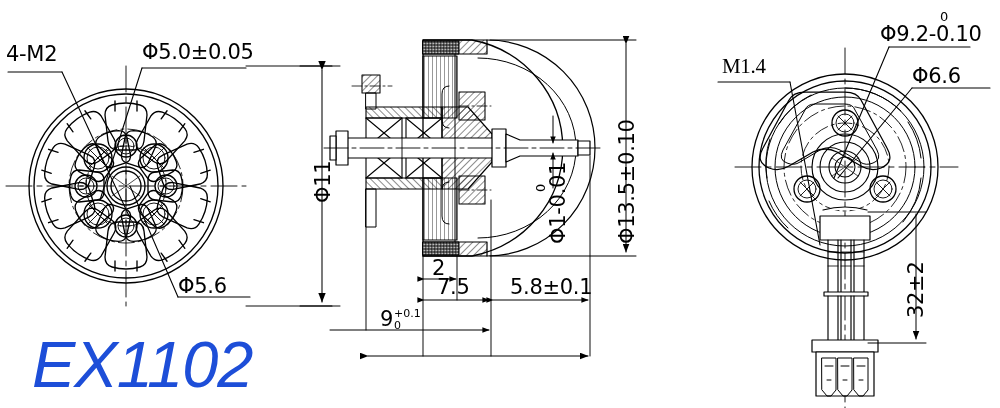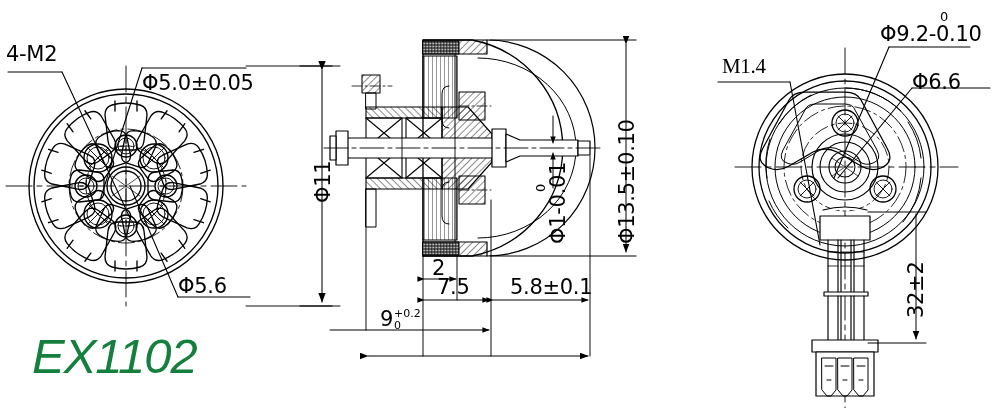--- a/index.html
+++ b/index.html
@@ -31,23 +31,23 @@
     line-height: 1;
   }
   .lbl-main { font-size: 21px; letter-spacing: -0.3px; }
   .lbl-sm   { font-size: 13px; }
   .lbl-vert {
     transform-origin: 0 0;
     transform: rotate(-90deg);
   }
   .partno {
     position: absolute;
-    color: #15803d;
+    color: #1d4ed8;
     font-style: italic;
-    font-size: 49px;
+    font-size: 65px;
     font-family: "Liberation Sans", "DejaVu Sans", sans-serif;
     letter-spacing: -1px;
     line-height: 1;
   }
 </style>
 </head>
 <body>
 
 <div id="sheet">
 
@@ -514,21 +514,21 @@
       <g stroke-width="1.0">
         <line x1="868" y1="212" x2="926" y2="212"></line>
         <line x1="868" y1="343" x2="926" y2="343"></line>
         <line x1="916" y1="214" x2="916" y2="339" marker-end="url(#ah)"></line>
       </g>
     </g>
   </svg>
 
   <div class="lbl lbl-main" style="left:6px; top:44px;text-align:right;">4-M2</div>
 
-  <div class="lbl lbl-main" style="left:142px; top:42px;margin-top:31px;">Φ5.0±0.05</div>
+  <div class="lbl lbl-main" style="left:142px; top:42px;">Φ5.0±0.05</div>
 
   <div class="lbl lbl-main" style="left:178px; top:276px;">Φ5.6</div>
 
   <div class="lbl lbl-main lbl-vert" style="left:313px; top:203px;">Φ11</div>
 
   <div class="partno" style="left:32px; top:332px;">EX1102</div>
 
   <div class="lbl lbl-main lbl-vert" style="left:617px; top:244px;">Φ13.5±0.10</div>
 
   <div style="position:absolute; left:548px; top:244px; transform-origin:0 0; transform:rotate(-90deg);">
@@ -540,29 +540,29 @@
 
   <div class="lbl lbl-main" style="left:432px; top:258px;">2</div>
 
   <div class="lbl lbl-main" style="left:437px; top:277px;">7.5</div>
 
   <div class="lbl lbl-main" style="left:510px; top:277px;text-align:right;">5.8±0.1</div>
 
   <div style="position:absolute; left:380px; top:308px; display:flex; align-items:center;">
     <span class="lbl lbl-main" style="position:relative;">9</span>
     <span style="display:inline-flex; flex-direction:column; margin-left:1px; font-size:11px; line-height:1.05;">
-      <span>+0.2</span>
+      <span>+0.1</span>
       <span>0</span>
     </span>
   </div>
 
 
   <div class="lbl lbl-main" style="left:722px; top:56px;font-family:Liberation Serif, serif;">M1.4</div>
 
   <div class="lbl lbl-sm" style="left:940px; top:10px;">0</div>
 
   <div class="lbl lbl-main" style="left:880px; top:24px;text-align:right;">Φ9.2-0.10</div>
 
-  <div class="lbl lbl-main" style="left:912px; top:72px;">Φ6.6</div>
+  <div class="lbl lbl-main" style="left:912px; top:66px;">Φ6.6</div>
 
   <div class="lbl lbl-main lbl-vert" style="left:906px; top:318px;">32±2</div>
 
 </div>
 
 </body></html>

